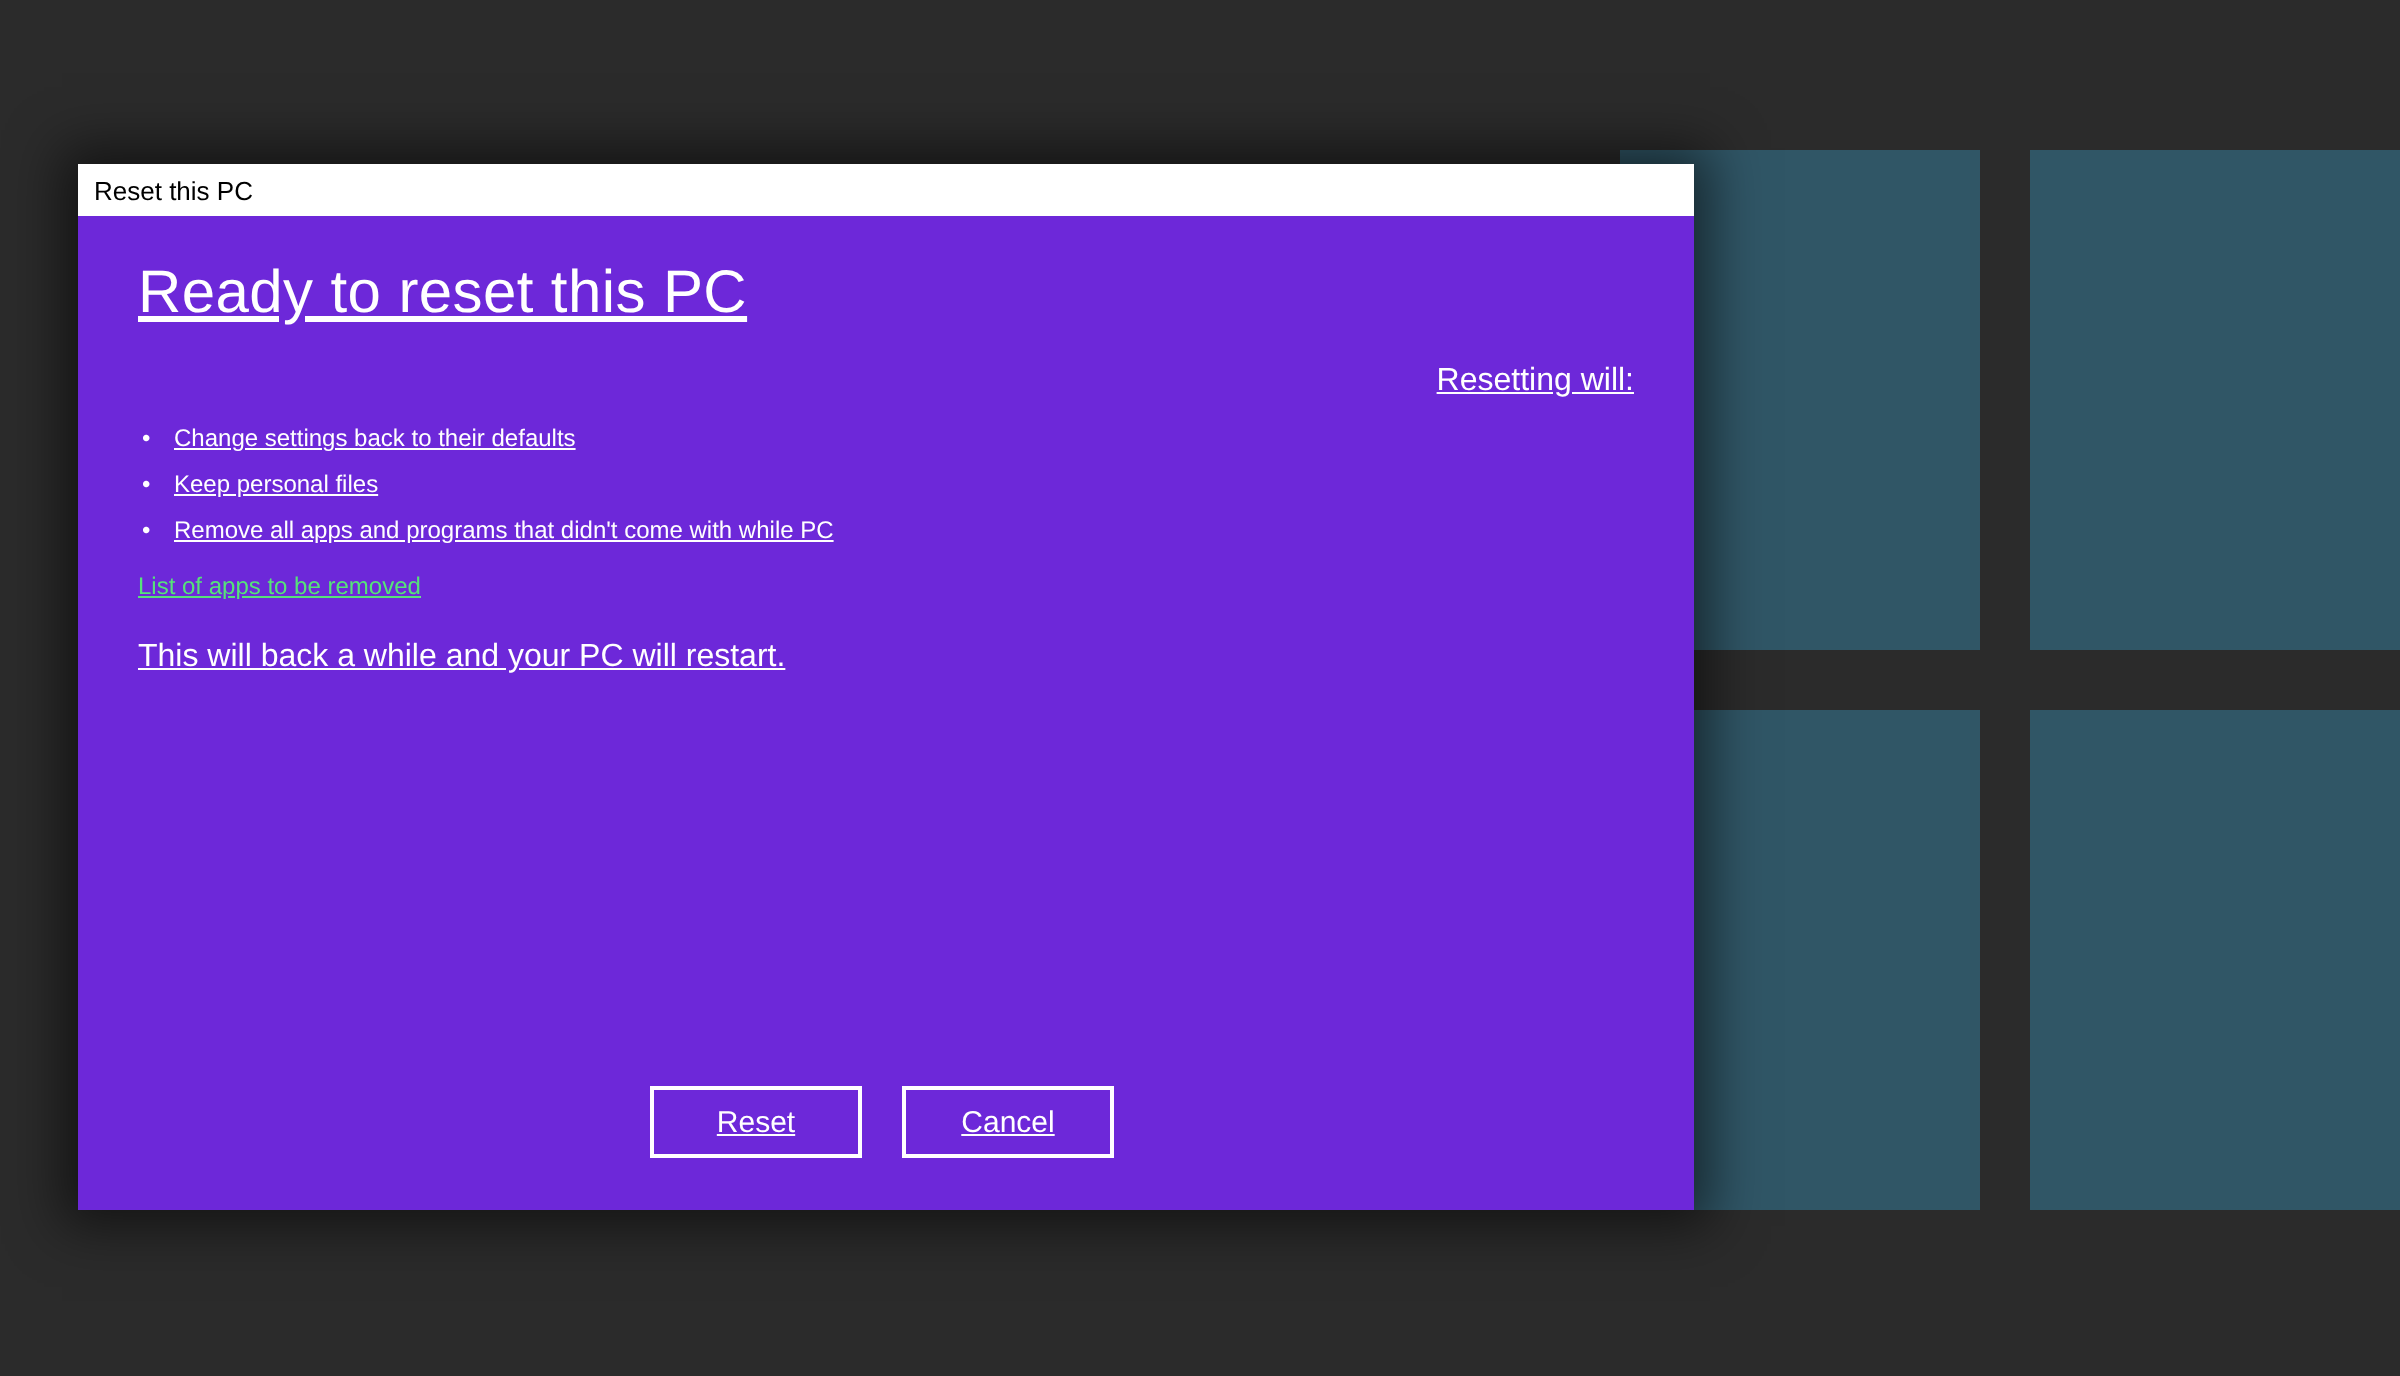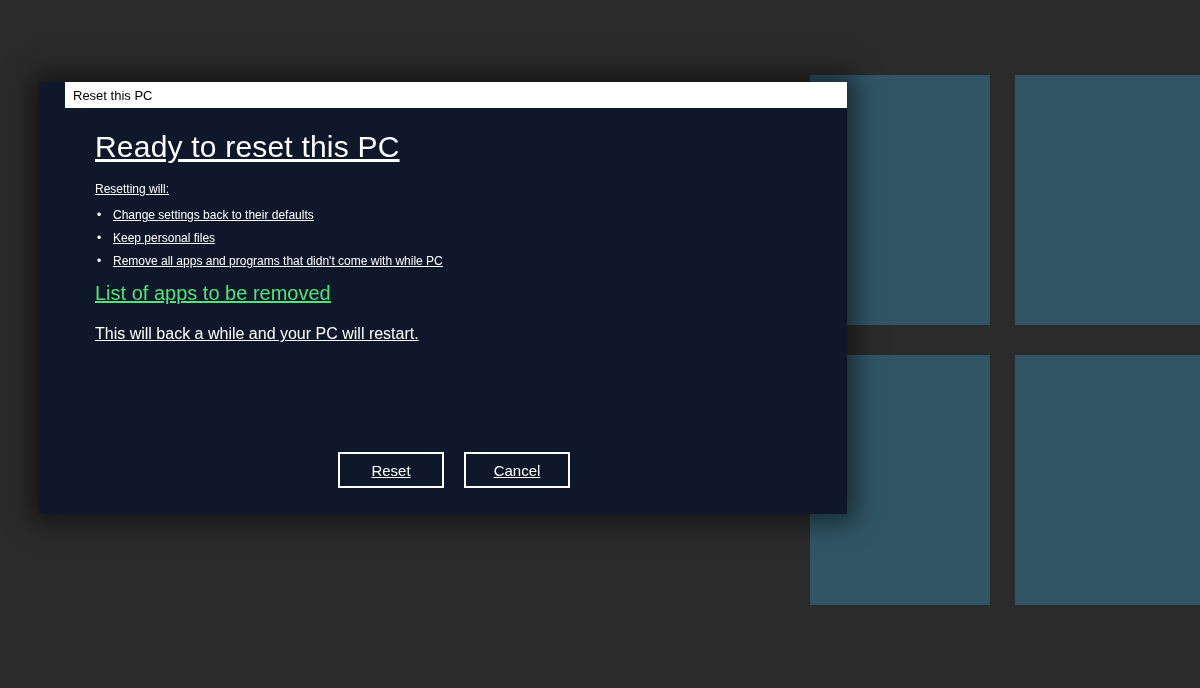--- a/index.html
+++ b/index.html
@@ -35,24 +35,23 @@
     .logo-tr { left: 205px; top: 0; width: 190px; height: 250px; }
     .logo-bl { left: 0; top: 280px; width: 180px; height: 250px; }
     .logo-br { left: 205px; top: 280px; width: 190px; height: 250px; }
     
     
     .dialog {
       position: absolute;
       left: 39px;
       top: 82px;
       width: 808px;
-      height: 432px;
-      background: #0f172a;
+      height: 523px;
+      background: #6d28d9;
       box-shadow: 0 0 25px 8px rgba(0,0,0,0.55);
-      padding-left: 26px;
     }
     
     .titlebar {
       height: 26px;
       background: #ffffff;
       display: flex;
       align-items: center;
       padding: 0 8px;
     }
     
@@ -72,22 +71,23 @@
     }
     
     .dialog-heading {
       font-size: 30px;
       font-weight: 300;
       margin-bottom: 18px;
       letter-spacing: 0.2px;
     }
     
     .intro-text {
-      font-size: 12px;
+      font-size: 16px;
       margin-bottom: 8px;
+      text-align: right;
     }
     
     .bullet-list {
       list-style: none;
       margin-bottom: 10px;
     }
     
     .bullet-list li {
       font-size: 12px;
       line-height: 1.9;
@@ -98,21 +98,21 @@
     .bullet-list li::before {
       content: "•";
       position: absolute;
       left: 2px;
       top: 0;
     }
     
     .link {
       color: #56e27a;
       text-decoration: underline;
-      font-size: 20px;
+      font-size: 12px;
       cursor: pointer;
       display: inline-block;
       margin-bottom: 20px;
     }
     
     .note-text {
       font-size: 16px;
     }
     
     .button-row {

